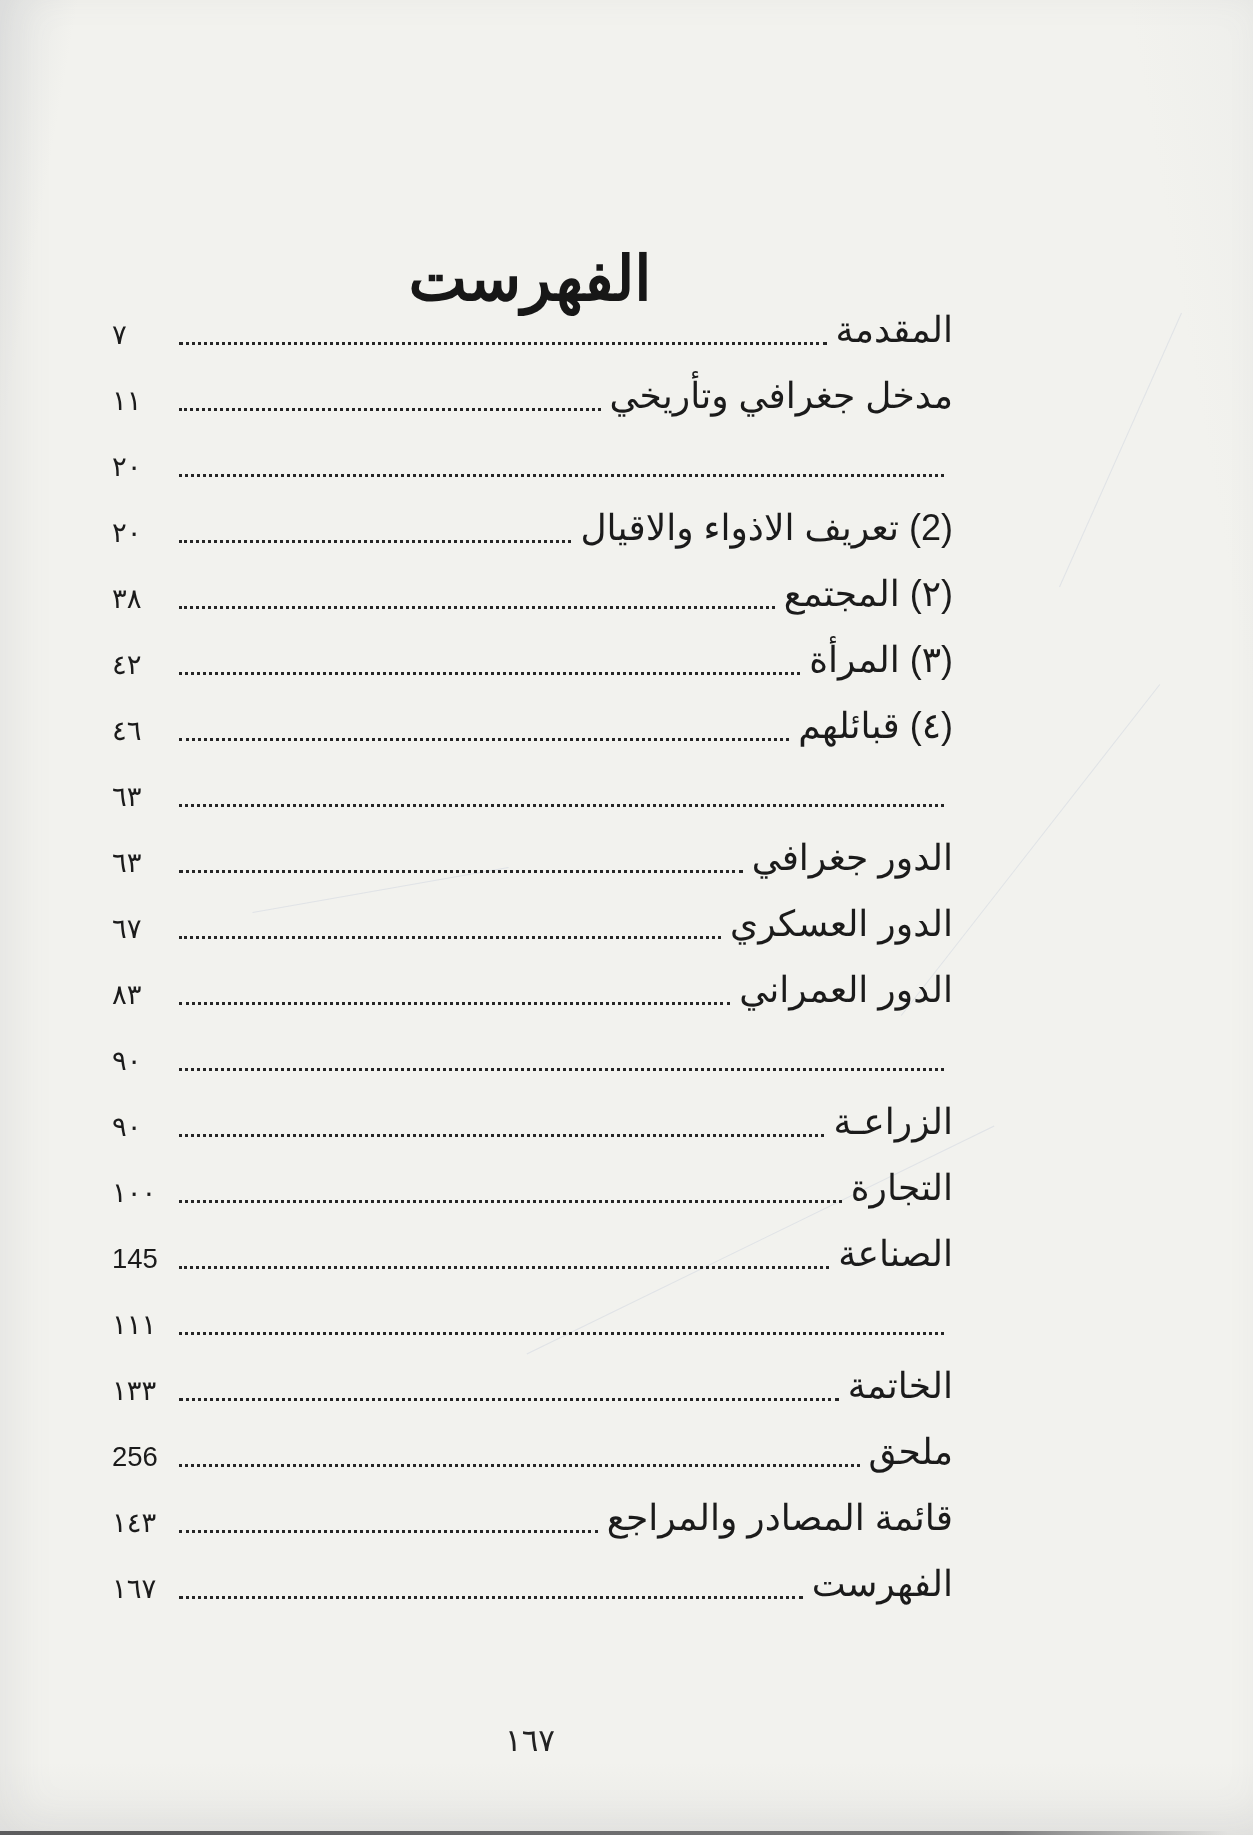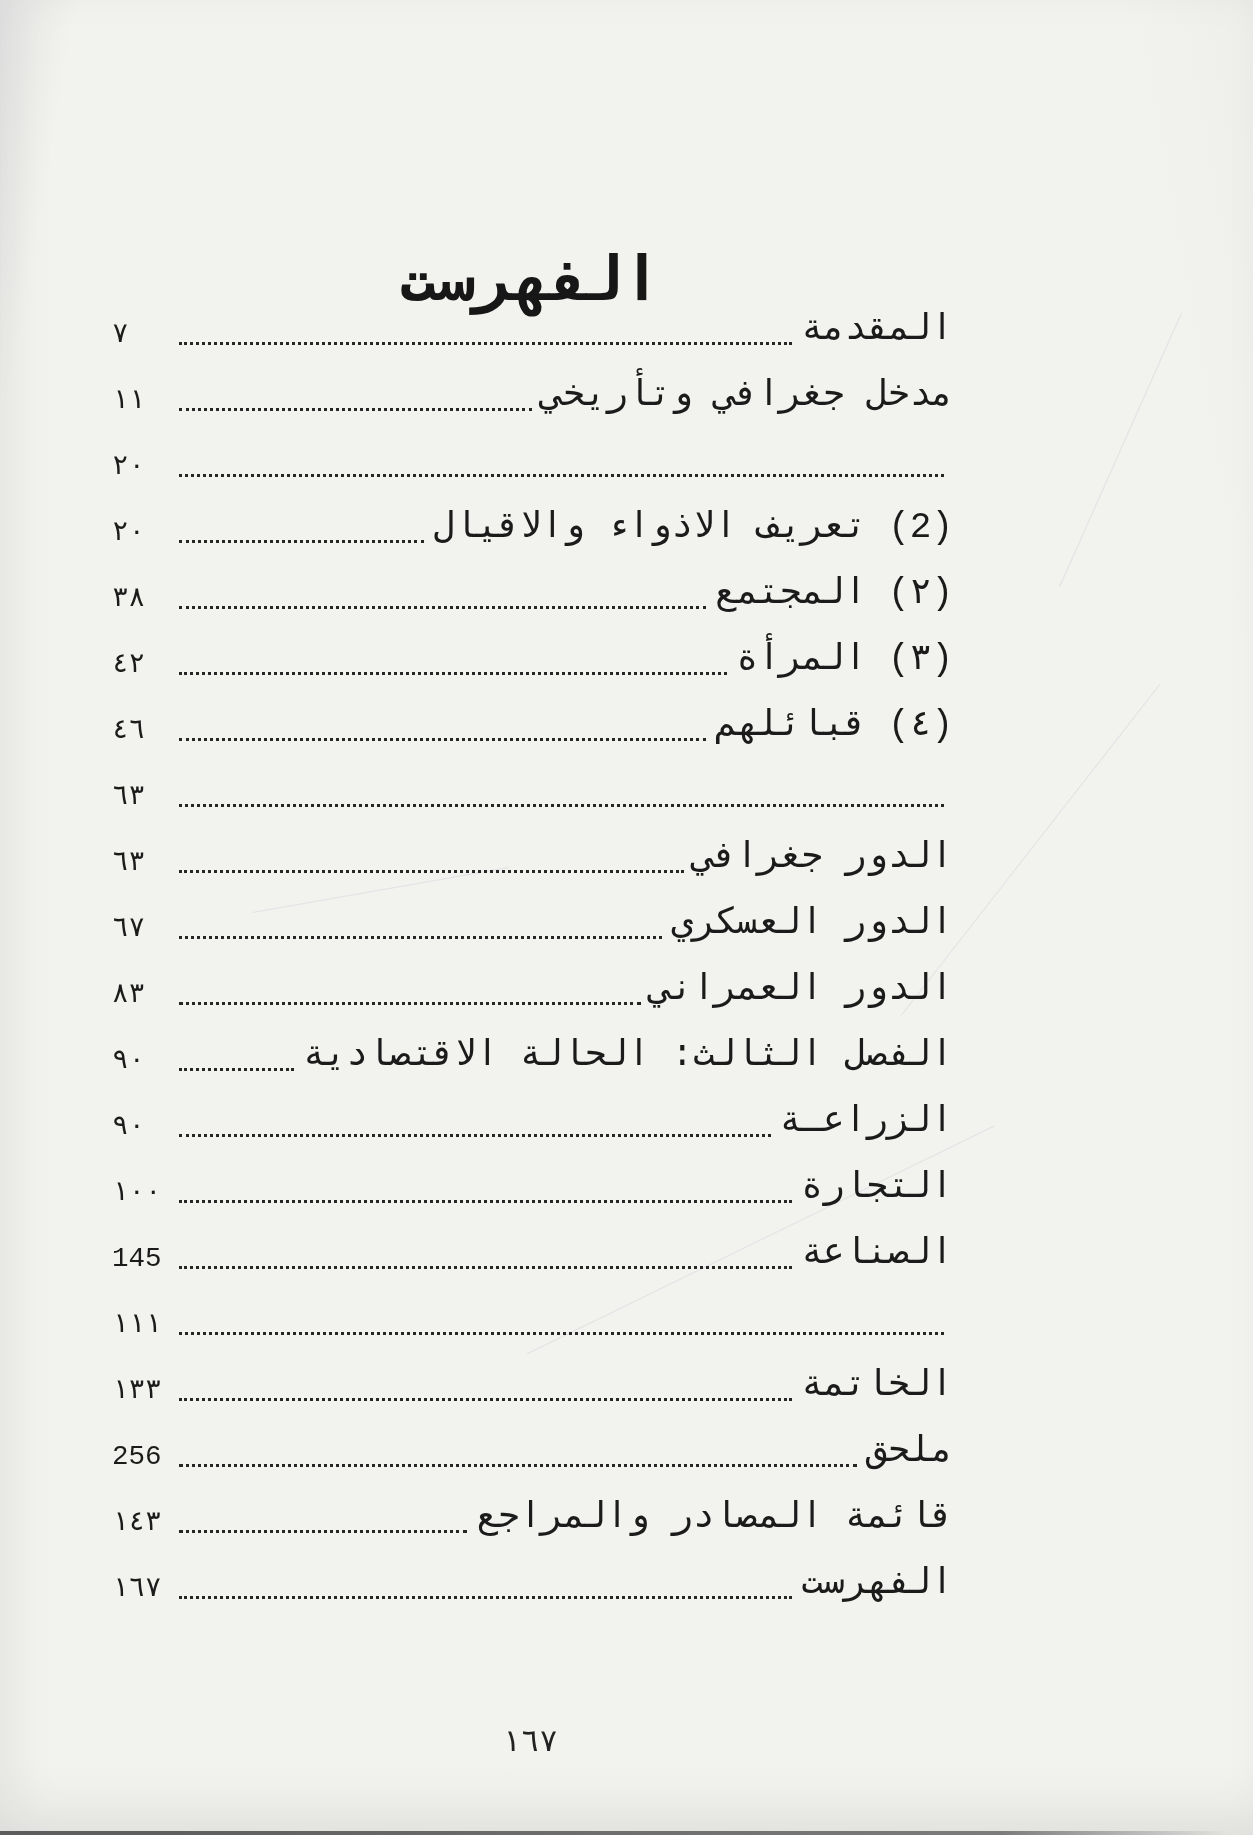--- a/index.html
+++ b/index.html
@@ -12,21 +12,21 @@
     width: 1253px;
     height: 1835px;
     margin: 0 auto;
     overflow: hidden;
     background:
       linear-gradient(100deg, rgba(170,175,185,0.18) 0%, rgba(255,255,255,0) 5%),
       linear-gradient(260deg, rgba(200,205,210,0.10) 0%, rgba(255,255,255,0) 8%),
       linear-gradient(0deg, rgba(160,160,165,0.10) 0%, rgba(255,255,255,0) 4%),
       #f2f2ee;
     box-shadow: inset 14px -10px 40px rgba(120,120,128,0.10);
-    font-family: Liberation Mono, monospace;
+    font-family: Liberation Sans, sans-serif;
     color: #1c1c1c;
   }
   
   .crease {
     position: absolute;
     background: rgba(130,150,195,0.16);
     pointer-events: none;
   }
   .crease.c1 { width: 1px; height: 420px; left: 1030px; top: 640px; transform: rotate(38deg); }
   .crease.c2 { width: 1px; height: 300px; left: 1120px; top: 300px; transform: rotate(24deg); }
@@ -166,21 +166,20 @@
       <span class="toc-page">٦٧</span>
     </div>
 
     <div class="toc-row">
       <span class="toc-title">الدور العمراني</span>
       <span class="leader"></span>
       <span class="toc-page">٨٣</span>
     </div>
 
     <div class="toc-row">
-      <span class="toc-title">الفصل الثالث: الحالة الاقتصادية</span>
       <span class="leader"></span>
       <span class="toc-page">٩٠</span>
     </div>
 
     <div class="toc-row">
       <span class="toc-title">الزراعـة</span>
       <span class="leader"></span>
       <span class="toc-page">٩٠</span>
     </div>
 

